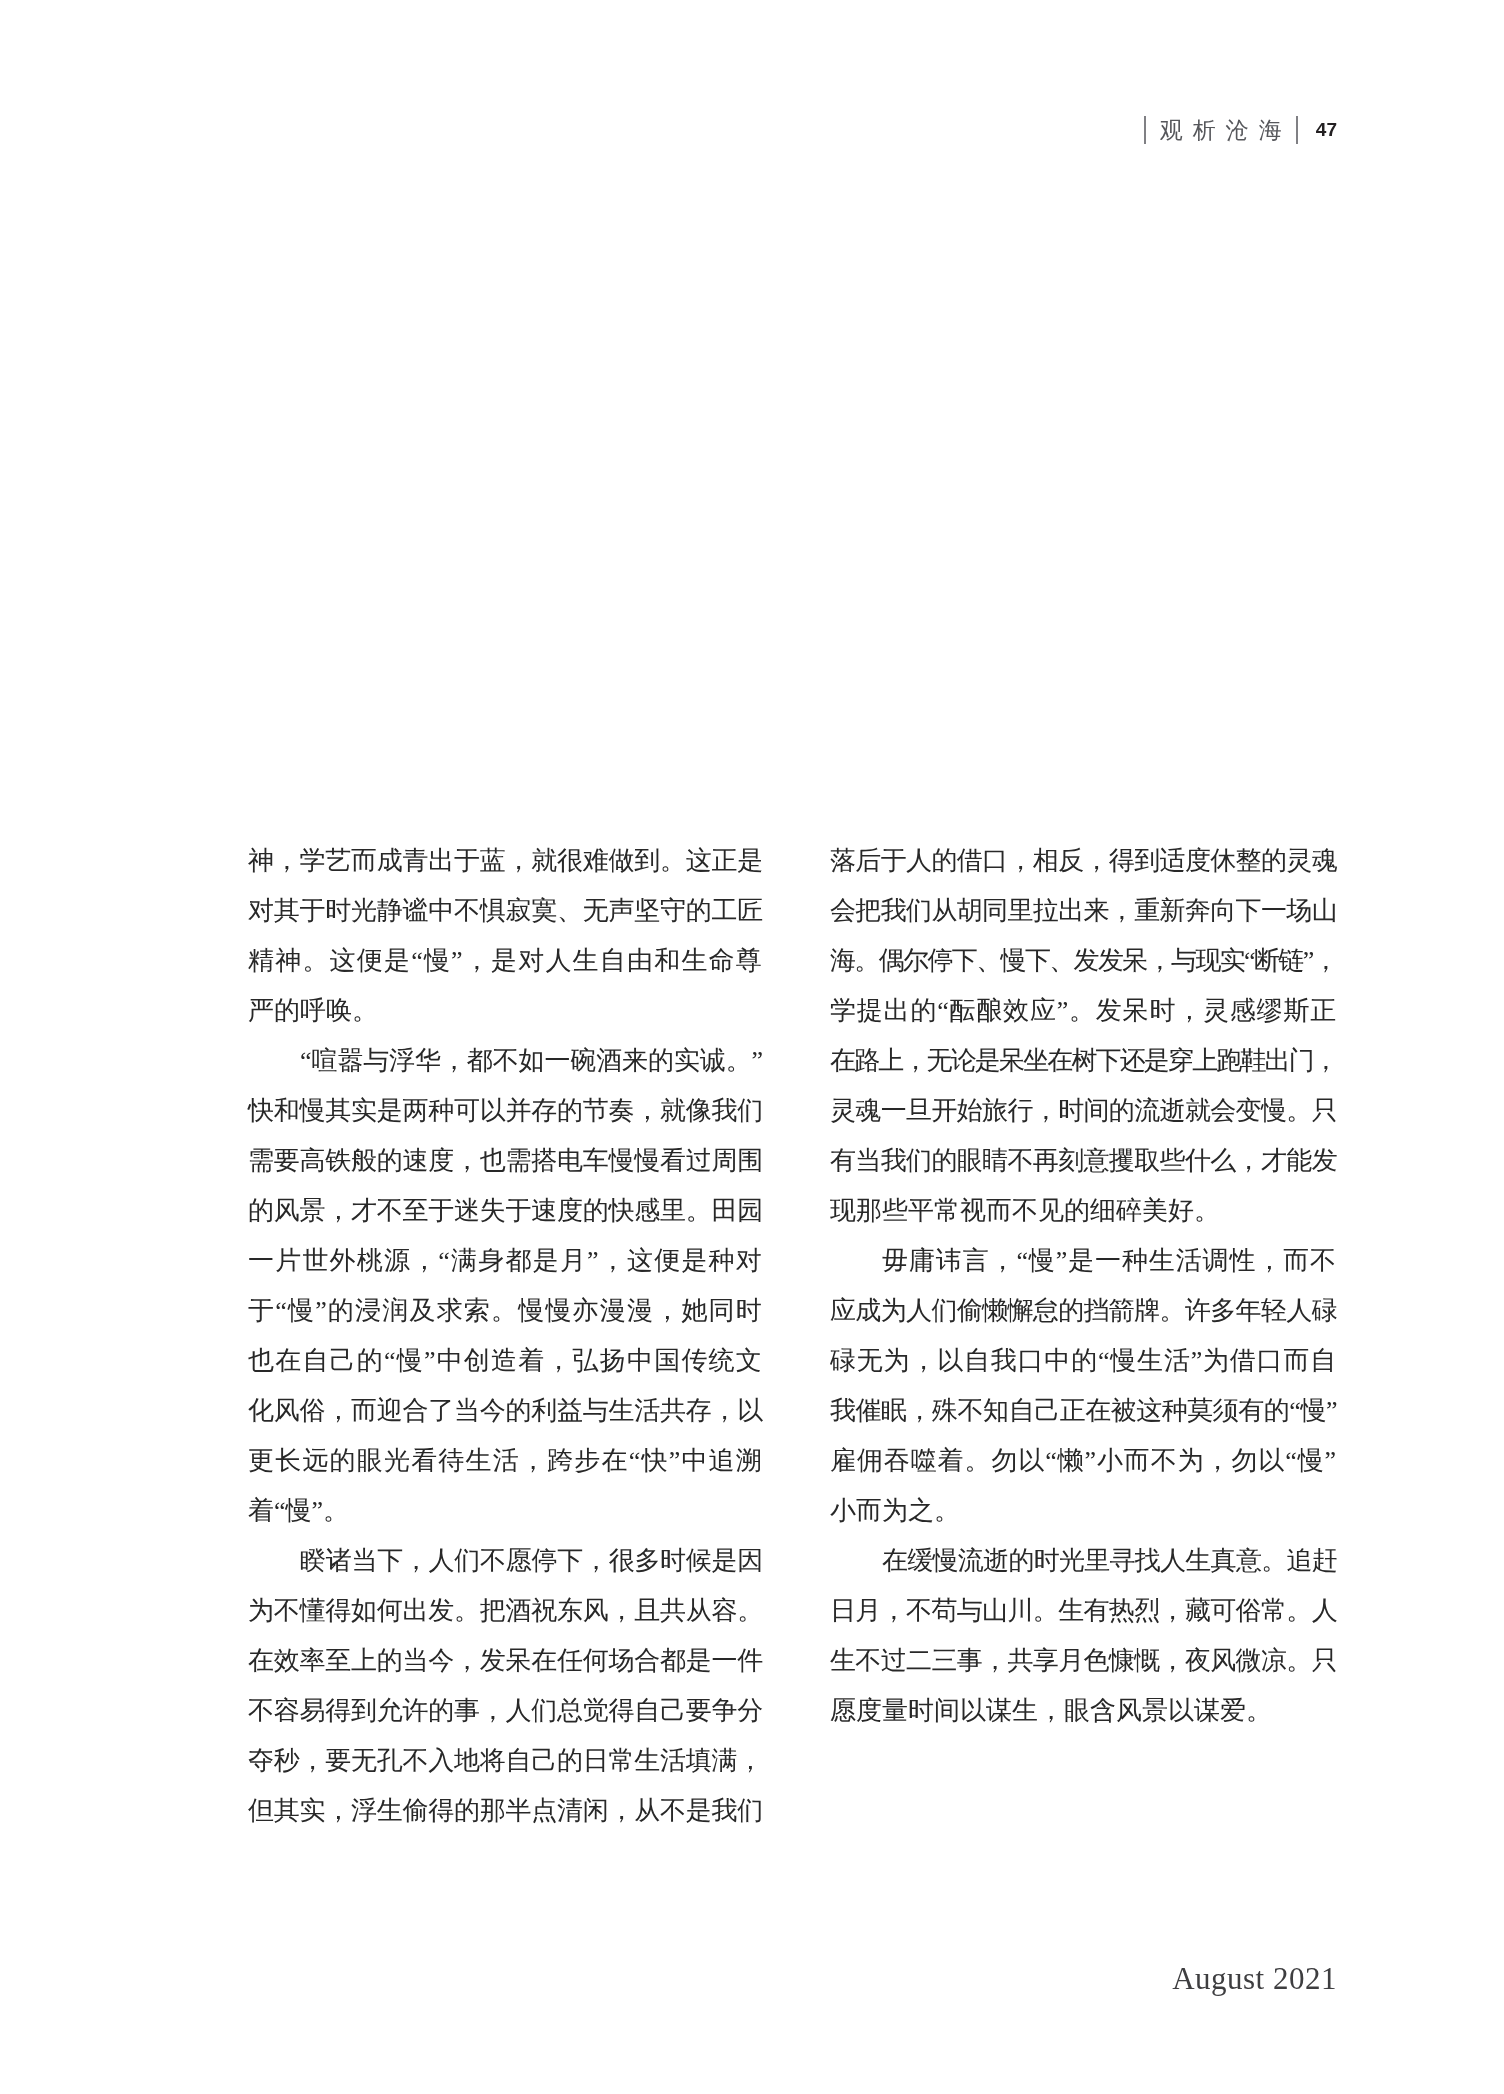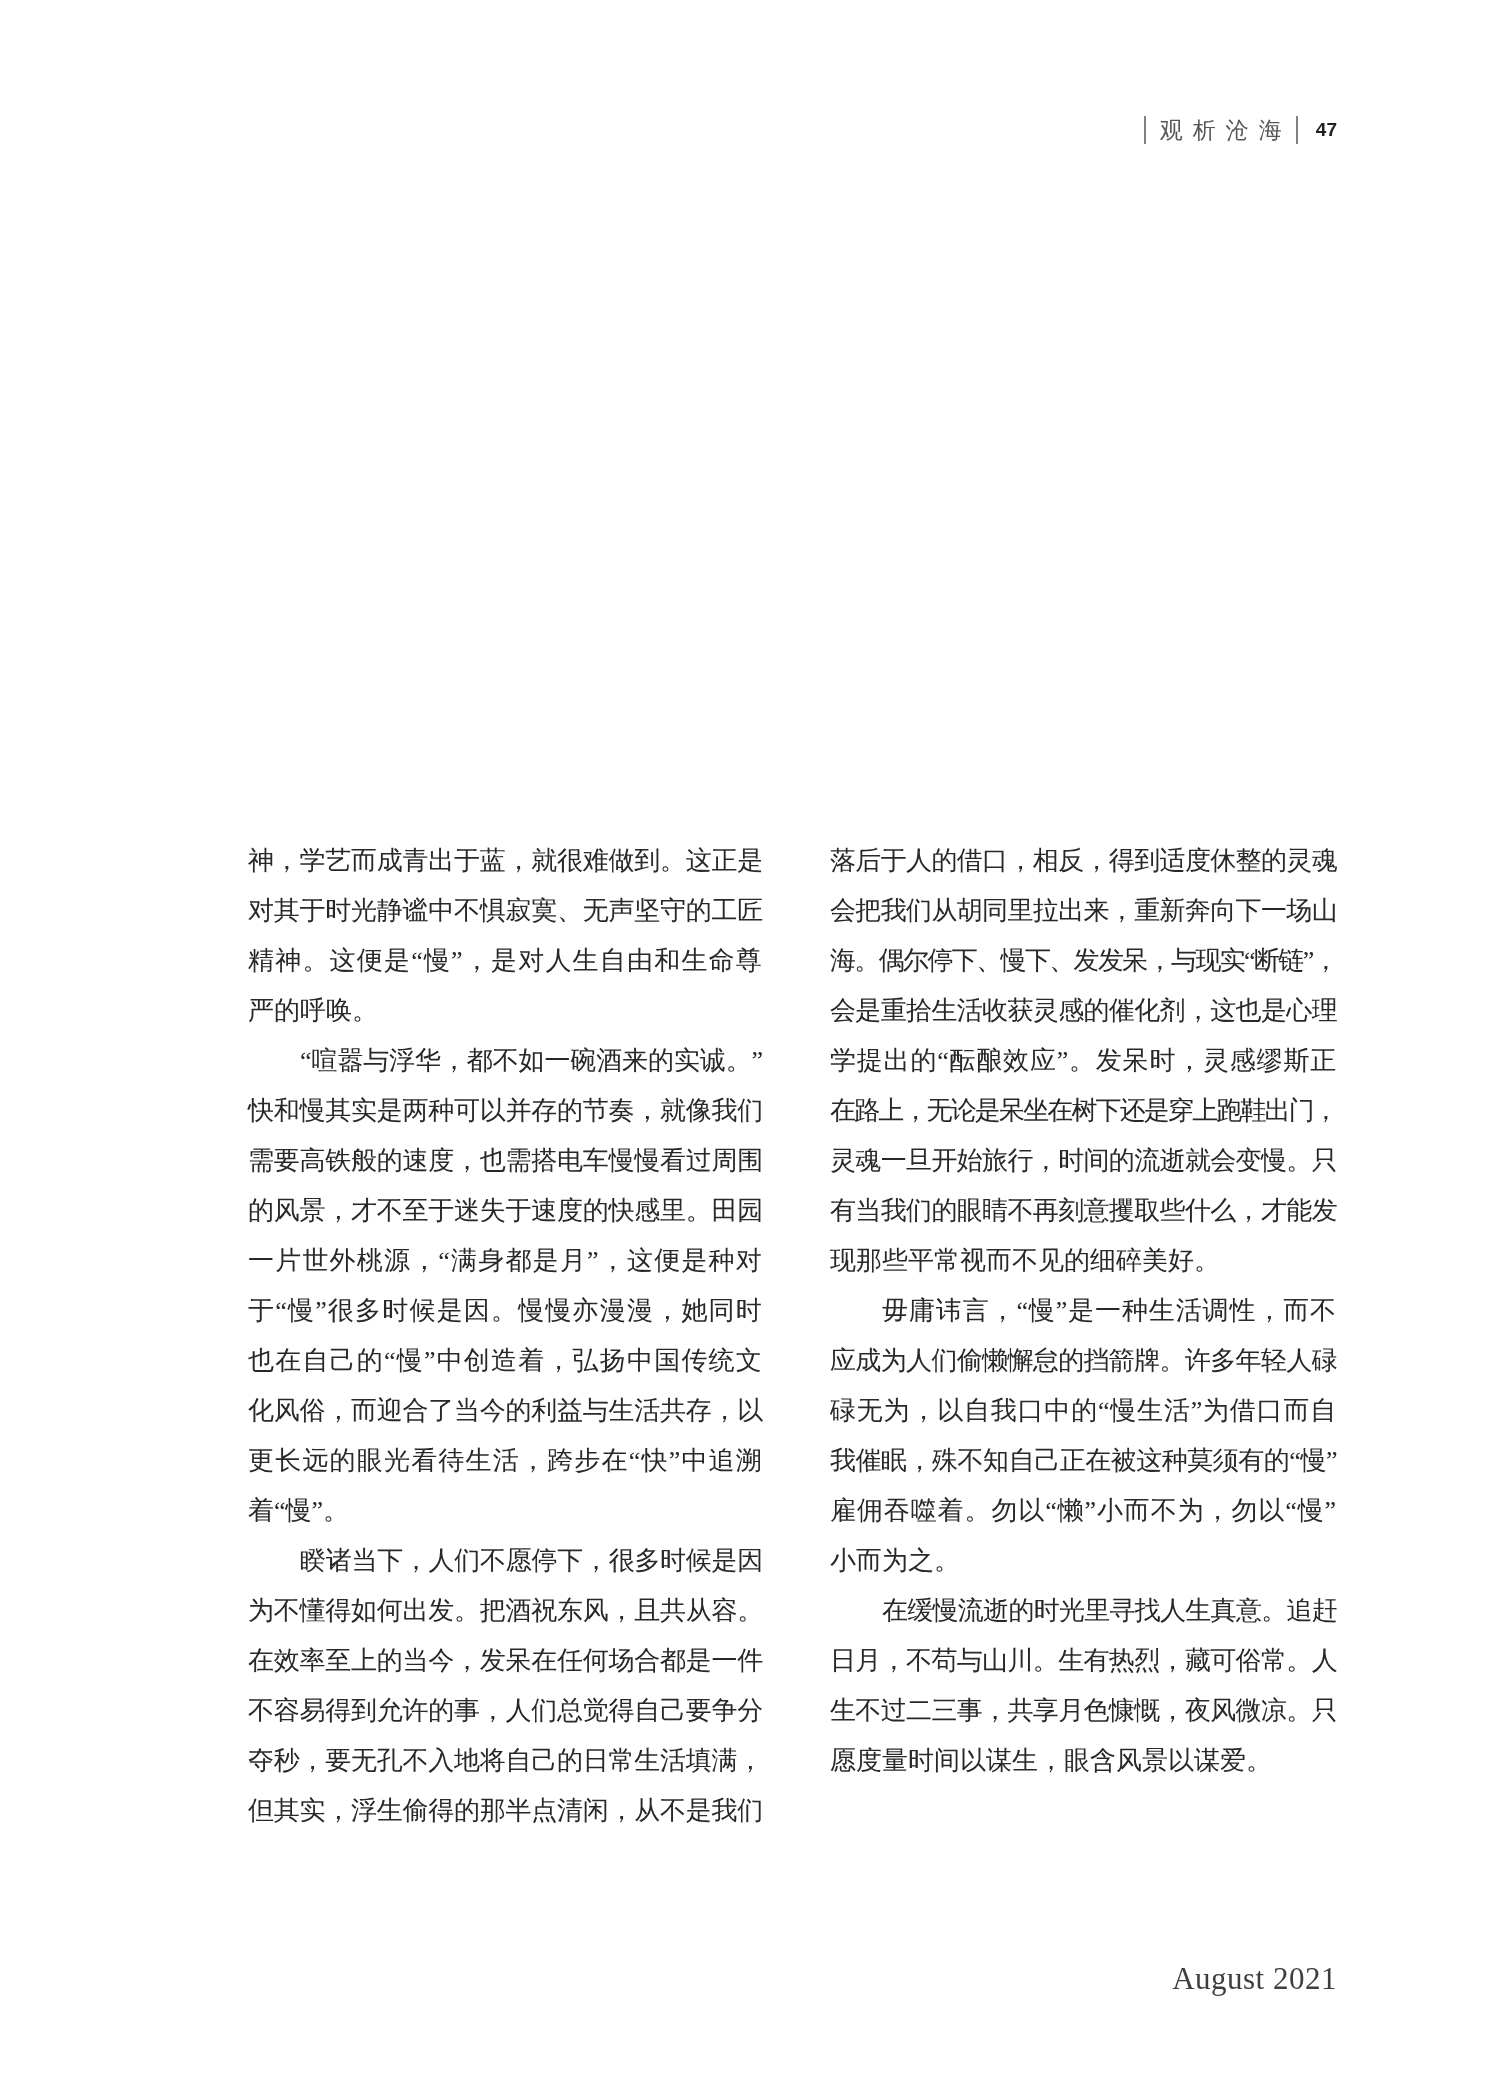--- a/index.html
+++ b/index.html
@@ -89,37 +89,36 @@
   <div class="col col-left">
       <div class="line"><span class="line-text" style="letter-spacing: -0.25px;">神，学艺而成青出于蓝，就很难做到。这正是</span></div>
       <div class="line"><span class="line-text" style="letter-spacing: -0.25px;">对其于时光静谧中不惧寂寞、无声坚守的工匠</span></div>
       <div class="line"><span class="line-text" style="letter-spacing: 1.19531px;">精神。这便是“慢”，是对人生自由和生命尊</span></div>
       <div class="line"><span class="line-text">严的呼唤。</span></div>
       <div class="line"><span class="line-text" style="margin-left: 52px; letter-spacing: -0.110197px;">“喧嚣与浮华，都不如一碗酒来的实诚。”</span></div>
       <div class="line"><span class="line-text" style="letter-spacing: -0.25px;">快和慢其实是两种可以并存的节奏，就像我们</span></div>
       <div class="line"><span class="line-text" style="letter-spacing: -0.25px;">需要高铁般的速度，也需搭电车慢慢看过周围</span></div>
       <div class="line"><span class="line-text" style="letter-spacing: -0.25px;">的风景，才不至于迷失于速度的快感里。田园</span></div>
       <div class="line"><span class="line-text" style="letter-spacing: 1.19531px;">一片世外桃源，“满身都是月”，这便是种对</span></div>
-      <div class="line"><span class="line-text" style="letter-spacing: 1.19531px;">于“慢”很多时候是因。慢慢亦漫漫，她同时</span></div>
+      <div class="line"><span class="line-text" style="letter-spacing: 1.19531px;">于“慢”的浸润及求索。慢慢亦漫漫，她同时</span></div>
       <div class="line"><span class="line-text" style="letter-spacing: 1.19531px;">也在自己的“慢”中创造着，弘扬中国传统文</span></div>
       <div class="line"><span class="line-text" style="letter-spacing: -0.25px;">化风俗，而迎合了当今的利益与生活共存，以</span></div>
       <div class="line"><span class="line-text" style="letter-spacing: 1.19531px;">更长远的眼光看待生活，跨步在“快”中追溯</span></div>
       <div class="line"><span class="line-text">着“慢”。</span></div>
       <div class="line"><span class="line-text" style="margin-left: 52px; letter-spacing: -0.277778px;">睽诸当下，人们不愿停下，很多时候是因</span></div>
       <div class="line"><span class="line-text" style="letter-spacing: -0.25px;">为不懂得如何出发。把酒祝东风，且共从容。</span></div>
       <div class="line"><span class="line-text" style="letter-spacing: -0.25px;">在效率至上的当今，发呆在任何场合都是一件</span></div>
       <div class="line"><span class="line-text" style="letter-spacing: -0.25px;">不容易得到允许的事，人们总觉得自己要争分</span></div>
       <div class="line"><span class="line-text" style="letter-spacing: -0.25px;">夺秒，要无孔不入地将自己的日常生活填满，</span></div>
       <div class="line"><span class="line-text" style="letter-spacing: -0.25px;">但其实，浮生偷得的那半点清闲，从不是我们</span></div>
     </div>
   <div class="col col-right">
       <div class="line"><span class="line-text" style="letter-spacing: -0.65px;">落后于人的借口，相反，得到适度休整的灵魂</span></div>
       <div class="line"><span class="line-text" style="letter-spacing: -0.65px;">会把我们从胡同里拉出来，重新奔向下一场山</span></div>
       <div class="line"><span class="line-text" style="letter-spacing: -1.64062px;">海。偶尔停下、慢下、发发呆，与现实“断链”，</span></div>
-      <div class="line"><span class="line-text" style="letter-spacing: -0.65px;">会是重拾生活收获灵感的催化剂，这也是心理</span></div>
       <div class="line"><span class="line-text" style="letter-spacing: 0.795312px;">学提出的“酝酿效应”。发呆时，灵感缪斯正</span></div>
       <div class="line"><span class="line-text" style="letter-spacing: -1.85714px;">在路上，无论是呆坐在树下还是穿上跑鞋出门，</span></div>
       <div class="line"><span class="line-text" style="letter-spacing: -0.65px;">灵魂一旦开始旅行，时间的流逝就会变慢。只</span></div>
       <div class="line"><span class="line-text" style="letter-spacing: -0.65px;">有当我们的眼睛不再刻意攫取些什么，才能发</span></div>
       <div class="line"><span class="line-text">现那些平常视而不见的细碎美好。</span></div>
       <div class="line"><span class="line-text" style="margin-left: 52px; letter-spacing: 0.883681px;">毋庸讳言，“慢”是一种生活调性，而不</span></div>
       <div class="line"><span class="line-text" style="letter-spacing: -0.65px;">应成为人们偷懒懈怠的挡箭牌。许多年轻人碌</span></div>
       <div class="line"><span class="line-text" style="letter-spacing: 0.795312px;">碌无为，以自我口中的“慢生活”为借口而自</span></div>
       <div class="line"><span class="line-text" style="letter-spacing: -0.480655px;">我催眠，殊不知自己正在被这种莫须有的“慢”</span></div>
       <div class="line"><span class="line-text" style="letter-spacing: 0.896577px;">雇佣吞噬着。勿以“懒”小而不为，勿以“慢”</span></div>

